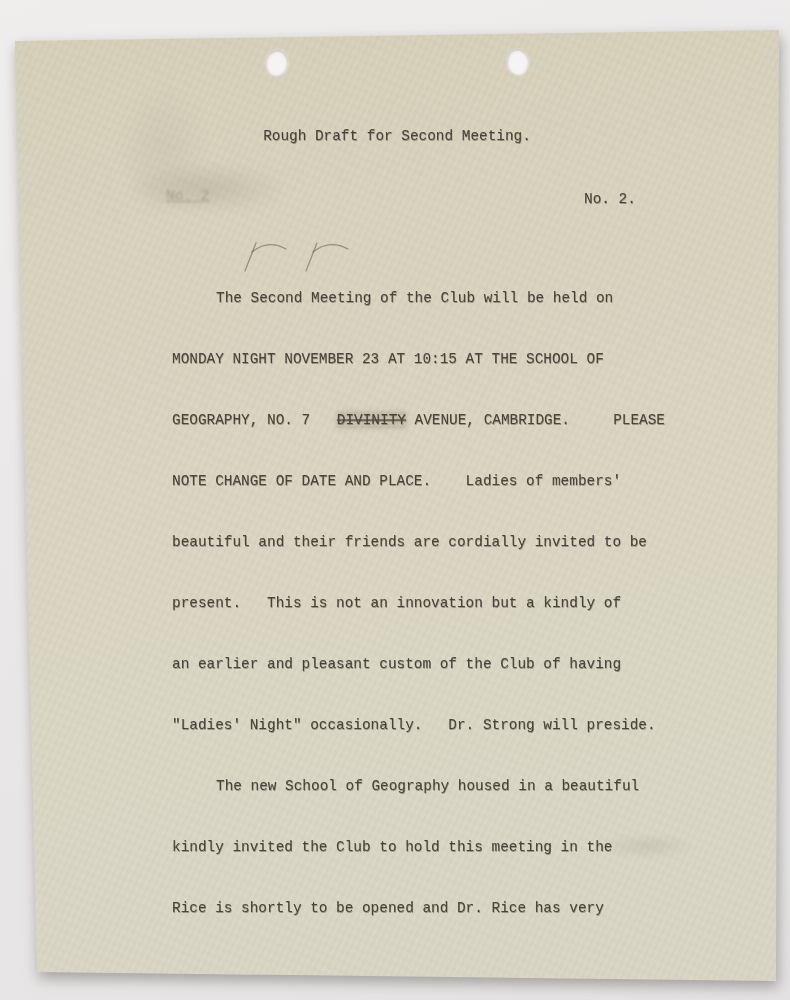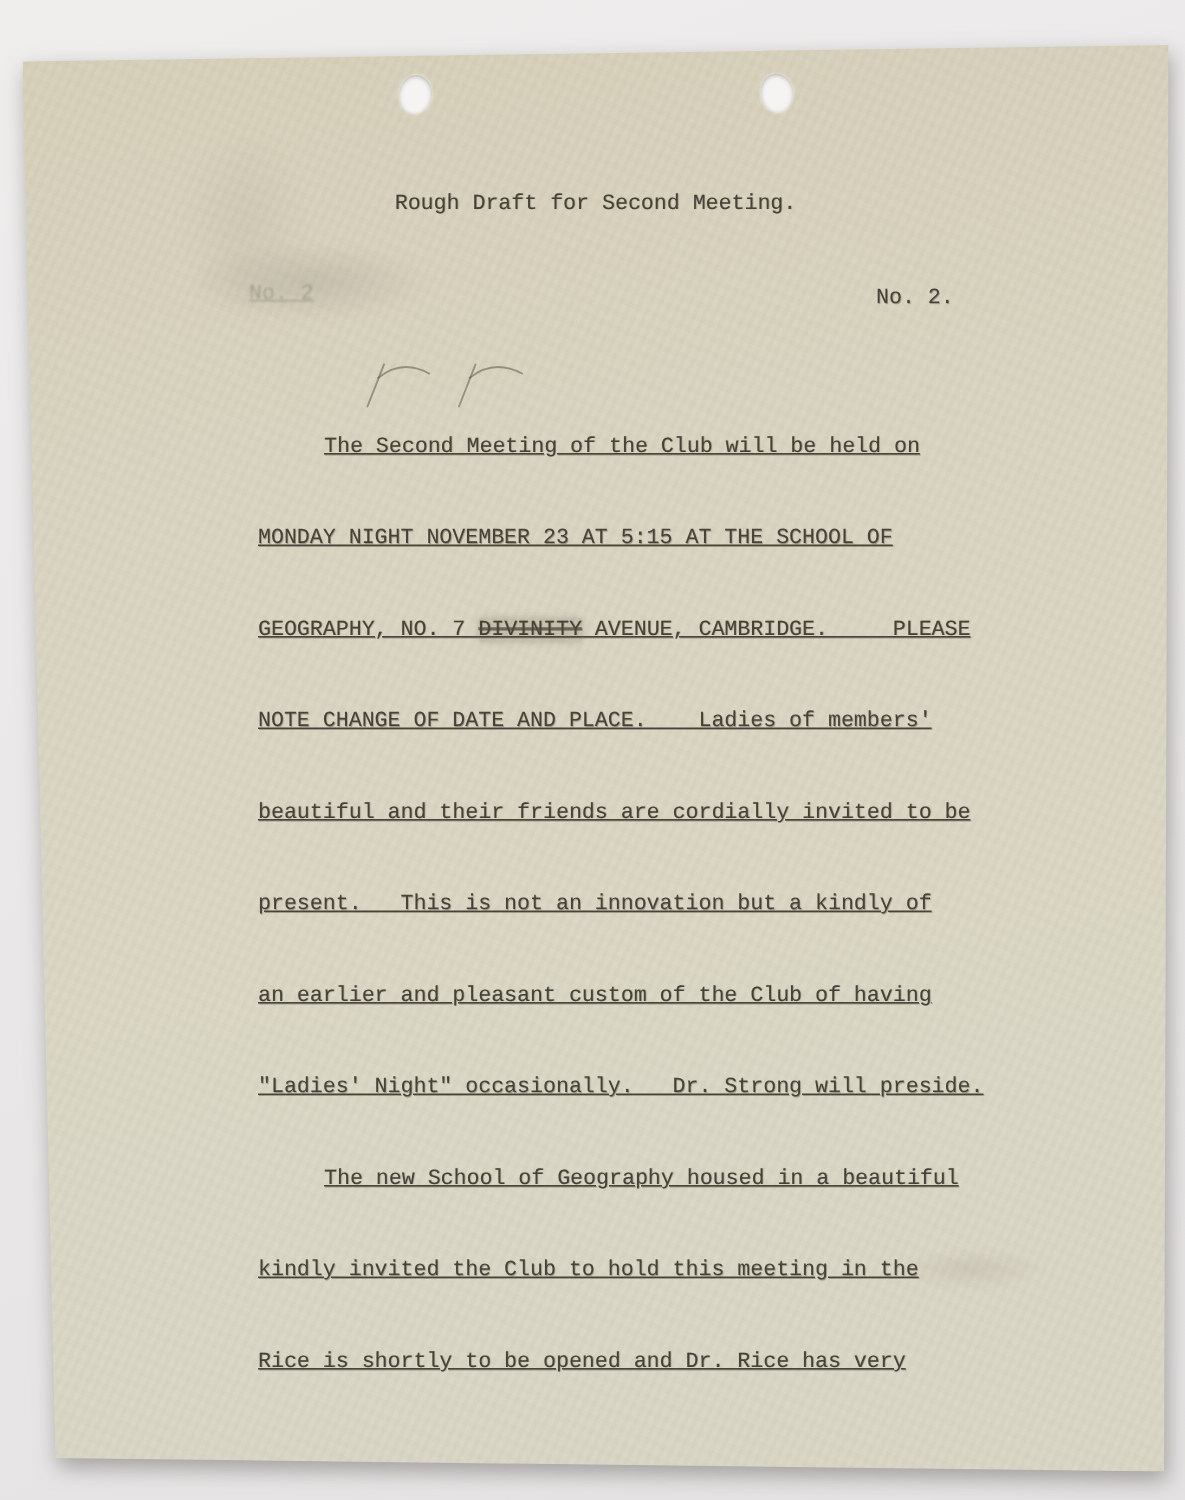--- a/index.html
+++ b/index.html
@@ -88,31 +88,31 @@
     margin-left: 20px;
   }
   .body-block {
     position: absolute;
     left: 172px;
     top: 252px;
   }
   .line {
     height: 29px;
     line-height: 29px;
-    text-decoration: underline;
   }
   .indent { padding-left: 44px; }
   .struck {
     text-decoration: line-through;
     text-decoration-color: rgba(78,72,60,0.55);
     text-decoration-thickness: 2px;
     background: rgba(122,115,101,0.20);
     box-shadow: 0 0 5px rgba(122,115,101,0.35);
     border-radius: 2px;
     filter: blur(0.3px);
+    margin-left: 18px;
   }
   .pencil-marks {
     position: absolute;
     left: 238px;
     top: 238px;
     pointer-events: none;
   }
 </style>
 </head>
 <body>
@@ -129,21 +129,21 @@
       <div class="hole right"></div>
 
       <div class="typed title-line">Rough Draft for Second Meeting.</div>
 
       <div class="typed pg-faint">No. 2</div>
 
       <div class="typed pg-num">No. 2.</div>
 
       <div class="body-block typed">
         <div class="line indent"><span>The Second Meeting of the Club will be held on</span></div>
-        <div class="line"><span>MONDAY NIGHT NOVEMBER 23 AT 5:15 AT THE SCHOOL OF</span></div>
+        <div class="line"><span>MONDAY NIGHT NOVEMBER 23 AT 10:15 AT THE SCHOOL OF</span></div>
         <div class="line"><span>GEOGRAPHY, NO. 7 </span><span class="struck">DIVINITY</span><span> AVENUE, CAMBRIDGE.     PLEASE</span></div>
         <div class="line"><span>NOTE CHANGE OF DATE AND PLACE.    Ladies of members'</span></div>
         <div class="line"><span>beautiful and their friends are cordially invited to be</span></div>
         <div class="line"><span>present.   This is not an innovation but a kindly of</span></div>
         <div class="line"><span>an earlier and pleasant custom of the Club of having</span></div>
         <div class="line"><span>"Ladies' Night" occasionally.   Dr. Strong will preside.</span></div>
         <div class="line indent"><span>The new School of Geography housed in a beautiful</span></div>
         <div class="line"><span>kindly invited the Club to hold this meeting in the</span></div>
         <div class="line"><span>Rice is shortly to be opened and Dr. Rice has very</span></div>
         

